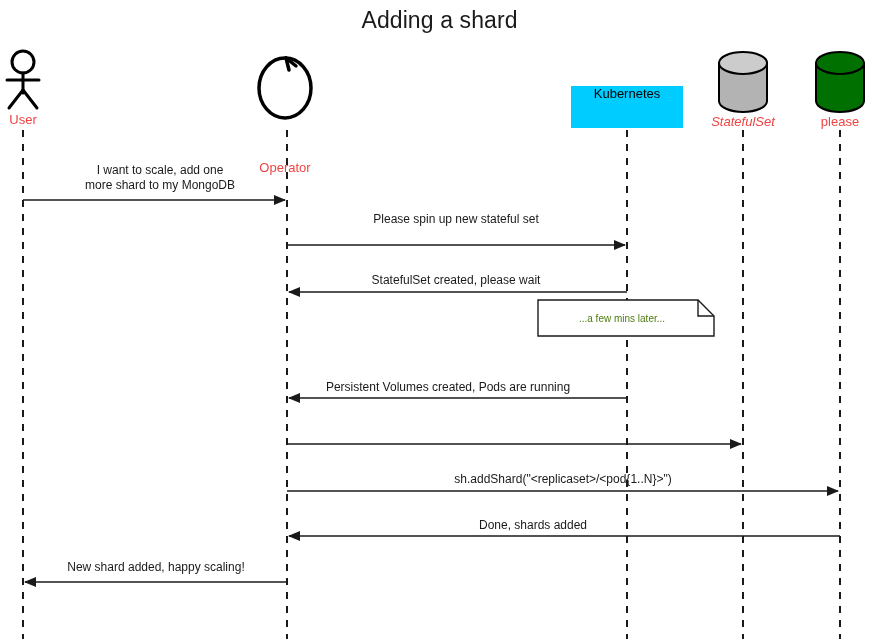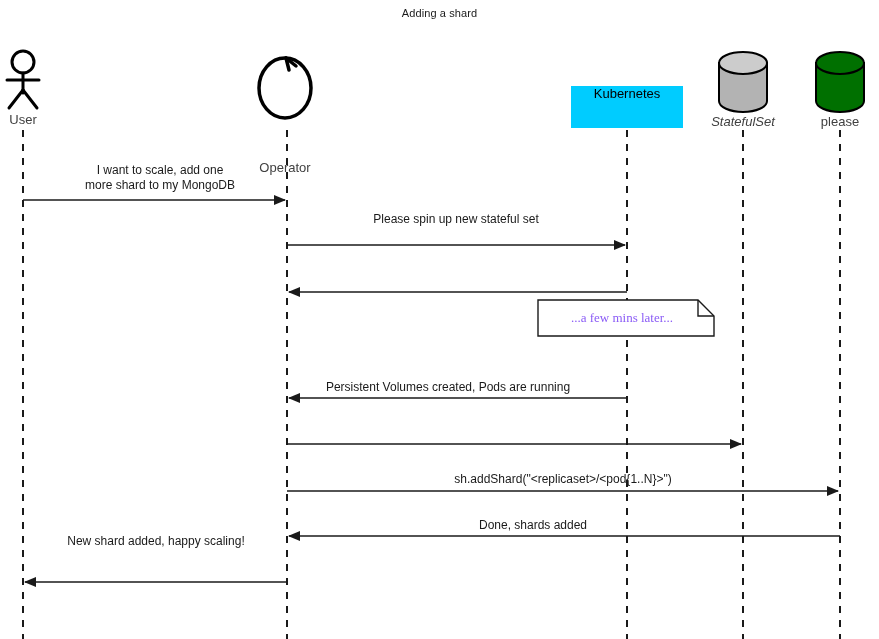--- a/index.html
+++ b/index.html
@@ -22,48 +22,47 @@
     position: absolute;
     left: 0;
     top: 0;
   }
   .diagram-title {
     position: absolute;
     left: 0;
     top: 7px;
     width: 879px;
     text-align: center;
-    font-size: 11px;
+    font-size: 23px;
     color: #1a1a1a;
     letter-spacing: 0.1px;
   }
   .participant-label {
     position: absolute;
     text-align: center;
     font-size: 13px;
-    color: #404040;
+    color: #ef4444;
     white-space: nowrap;
     transform: translateX(-50%);
   }
   .msg-label {
     position: absolute;
     font-size: 12px;
     color: #1a1a1a;
     white-space: nowrap;
     transform: translateX(-50%);
     text-align: center;
     line-height: 15px;
   }
   .note-text {
     position: absolute;
-    font-size: 13px;
-    color: #8b5cf6;
+    font-size: 10px;
+    color: #4d7c0f;
     white-space: nowrap;
     transform: translate(-50%, -50%);
-    font-family: Liberation Serif, serif;
   }
   .k8s-box {
     position: absolute;
     box-sizing: border-box;
     display: flex;
     align-items: flex-start;
     justify-content: center;
     font-size: 13px;
     color: #000000;
   }
@@ -144,25 +143,26 @@
   <div class="participant-label" style="left:285px; top:112px;margin-top:48px;">Operator</div>
 
   <div class="participant-label" style="left:743px; top:114px;font-style:italic;">StatefulSet</div>
 
   <div class="participant-label" style="left:840px; top:114px;">please</div>
 
   <div class="msg-label" style="left:160px; top:163px;">I want to scale, add one<br>more shard to my MongoDB</div>
 
   <div class="msg-label" style="left:456px; top:212px;">Please spin up new stateful set</div>
 
+  <div class="msg-label" style="left:456px; top:273px;">StatefulSet created, please wait</div>
 
   <div class="msg-label" style="left:448px; top:380px;">Persistent Volumes created, Pods are running</div>
 
 
   <div class="msg-label" style="left:563px; top:472px;">sh.addShard("&lt;replicaset&gt;/&lt;pod{1..N}&gt;")</div>
 
   <div class="msg-label" style="left:533px; top:518px;">Done, shards added</div>
 
-  <div class="msg-label" style="left:156px; top:534px;text-align:center;">New shard added, happy scaling!</div>
+  <div class="msg-label" style="left:156px; top:560px;text-align:center;">New shard added, happy scaling!</div>
 
   <div class="note-text" style="left:622px; top:318px;">...a few mins later...</div>
 
 </div>
 
 </body></html>

